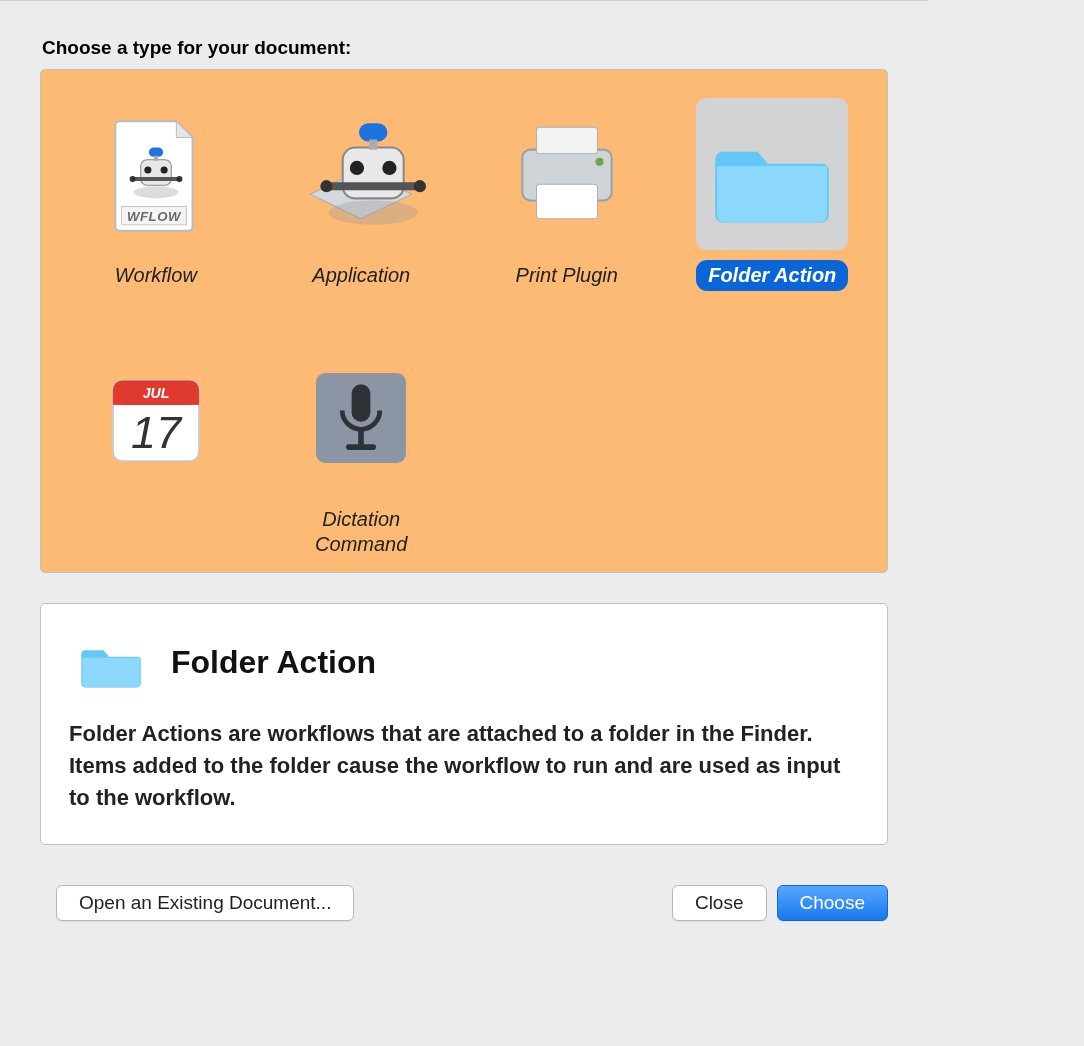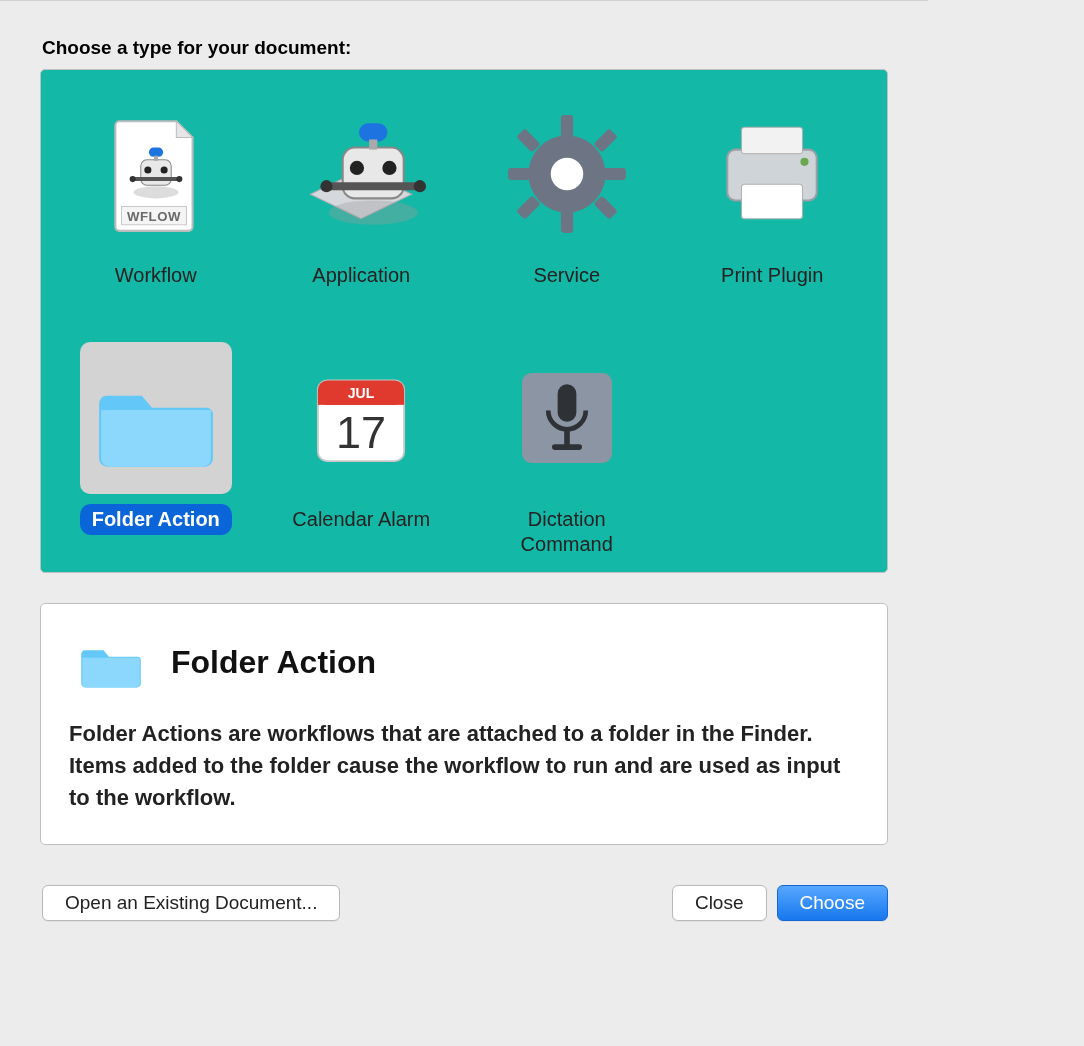--- a/index.html
+++ b/index.html
@@ -17,24 +17,25 @@
     padding: 36px 40px 24px 40px;
     border-top: 1px solid #d0d0d0;
   }
   .prompt-label {
     font-size: 19px;
     font-weight: 700;
     color: #000;
     margin: 0 0 10px 2px;
   }
   .type-grid-panel {
-    background: #14b8a6;
+    background: #fdba74;
     border: 1px solid #c0c0c0;
     border-radius: 5px;
     padding: 22px 22px 8px 22px;
+    font-style: italic;
   }
   .type-grid {
     display: grid;
     grid-template-columns: repeat(4, 1fr);
     column-gap: 20px;
     row-gap: 24px;
   }
   .type-item {
     display: flex;
     flex-direction: column;
@@ -117,21 +118,21 @@
     border-radius: 6px;
     font-size: 19px;
     color: #222;
     padding: 6px 22px;
     margin-left: 10px;
     cursor: default;
     box-shadow: 0 1px 0 rgba(0,0,0,0.05);
     min-width: 90px;
     text-align: center;
   }
-  .mac-button:first-child { margin-left: 2px; }
+  .mac-button:first-child { margin-left: 16px; }
   .mac-button.default {
     background: linear-gradient(to bottom, #57a7ff, #1777ed);
     border: 1px solid #1266d6;
     color: #fff;
     font-weight: 500;
   }
 
   
   svg.icon { width: 130px; height: 130px; }
   svg.icon-sm { width: 120px; height: 120px; }
@@ -247,28 +248,20 @@
 
       <div class="type-item">
         <div class="icon-wrap">
           <svg class="icon" viewBox="0 0 128 128">
               <use href="#i-app"></use>
             </svg>
         </div>
         <span class="label-wrap">Application</span>
       </div>
 
-      <div class="type-item">
-        <div class="icon-wrap">
-          <svg class="icon" viewBox="0 0 128 128">
-              <use href="#i-gear"></use>
-            </svg>
-        </div>
-        <span class="label-wrap">Service</span>
-      </div>
 
       <div class="type-item">
         <div class="icon-wrap">
           <svg class="icon" viewBox="0 0 128 128">
               <use href="#i-printer"></use>
             </svg>
         </div>
         <span class="label-wrap">Print Plugin</span>
       </div>
 
@@ -280,21 +273,20 @@
         </div>
         <span class="label-wrap">Folder Action</span>
       </div>
 
       <div class="type-item">
         <div class="icon-wrap">
           <svg class="icon-sm" viewBox="0 0 128 128">
               <use href="#i-calendar"></use>
             </svg>
         </div>
-        <span class="label-wrap">Calendar Alarm</span>
       </div>
 
 
       <div class="type-item">
         <div class="icon-wrap">
           <svg class="icon-sm" viewBox="0 0 128 128">
               <use href="#i-mic"></use>
             </svg>
         </div>
         <span class="label-wrap">Dictation Command</span>

